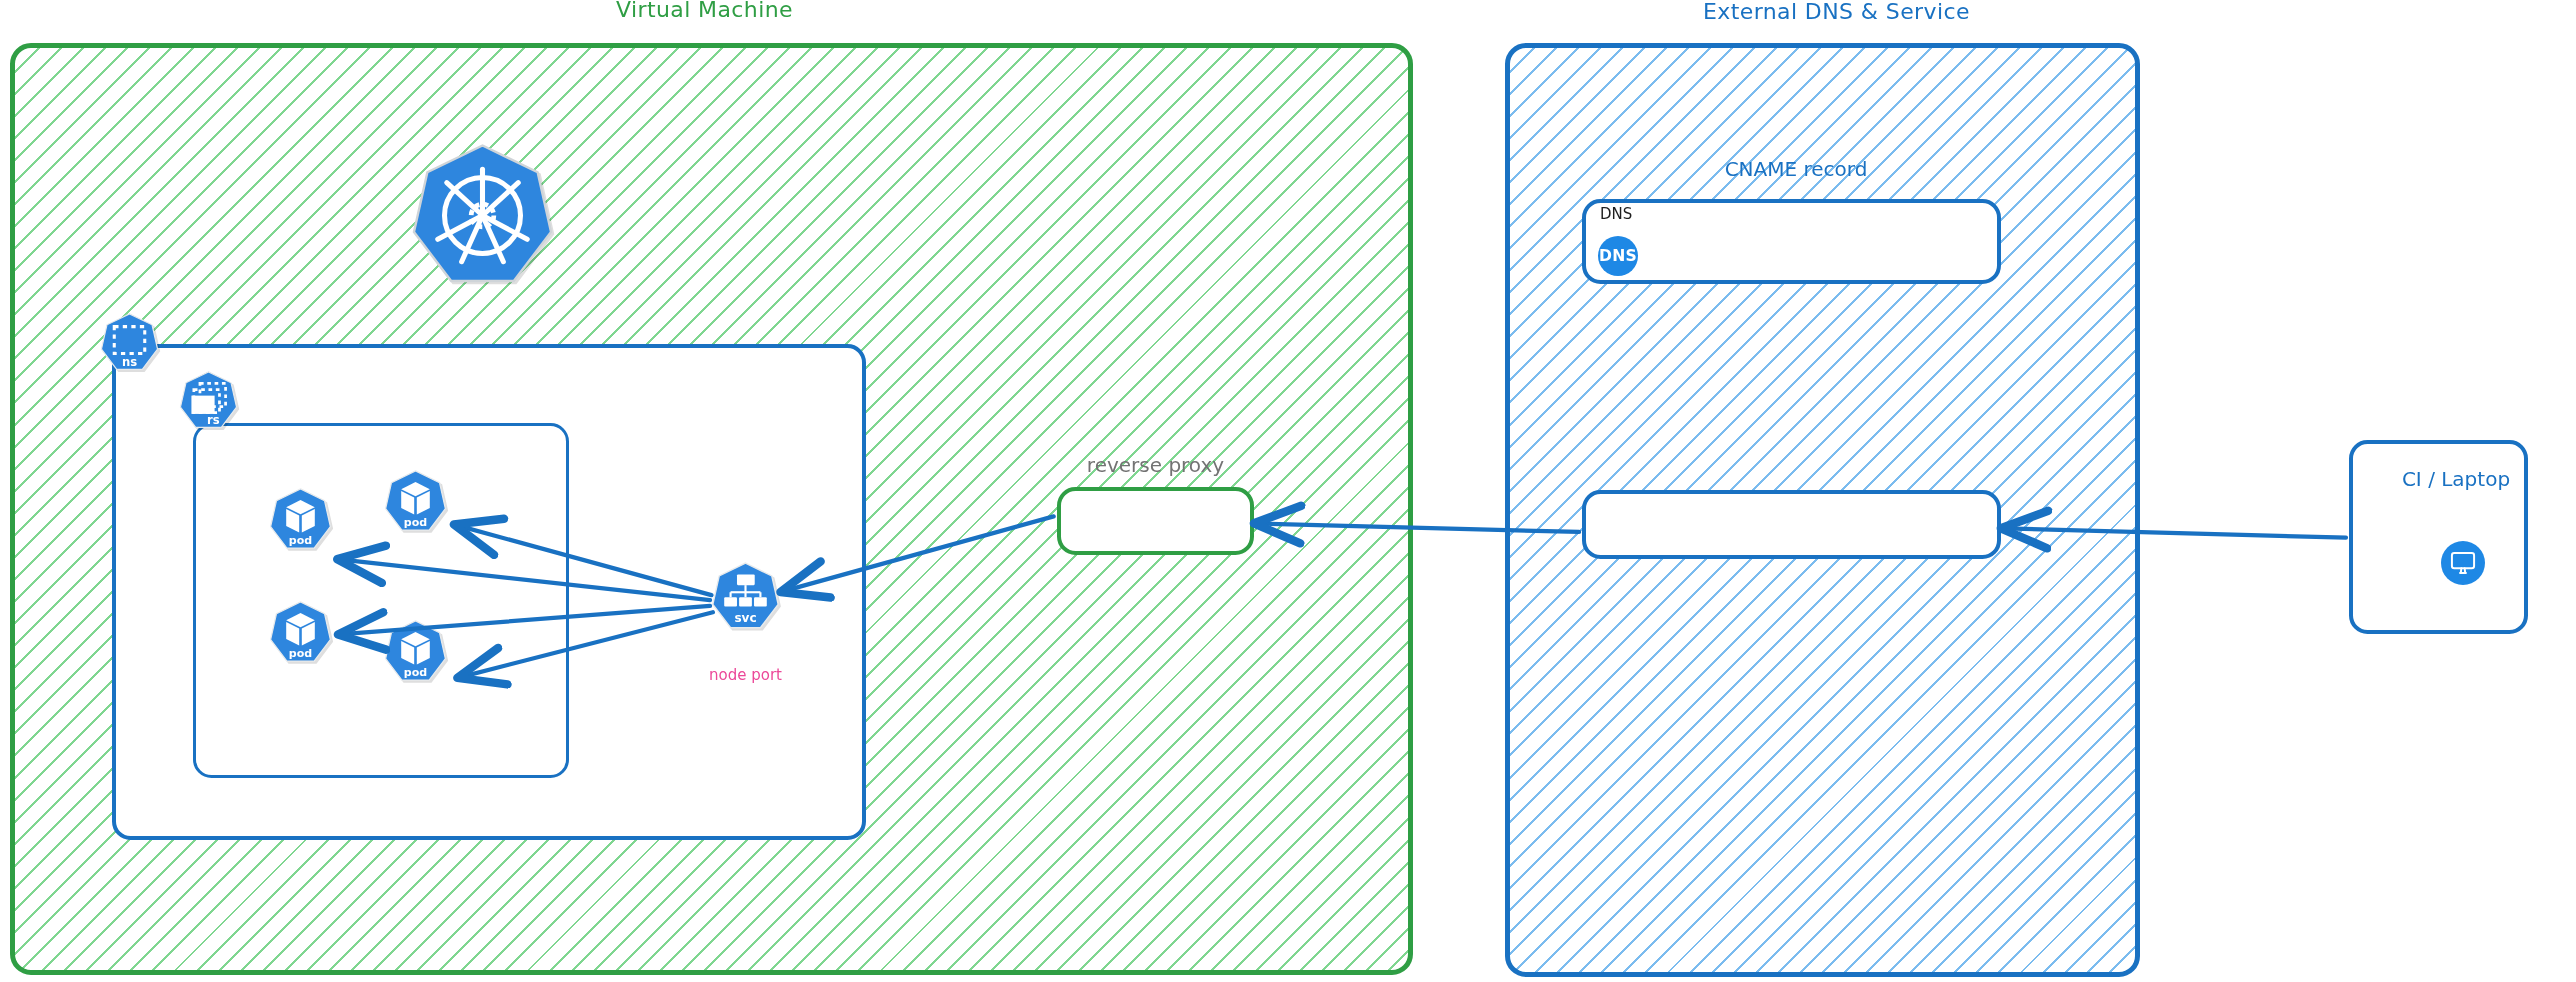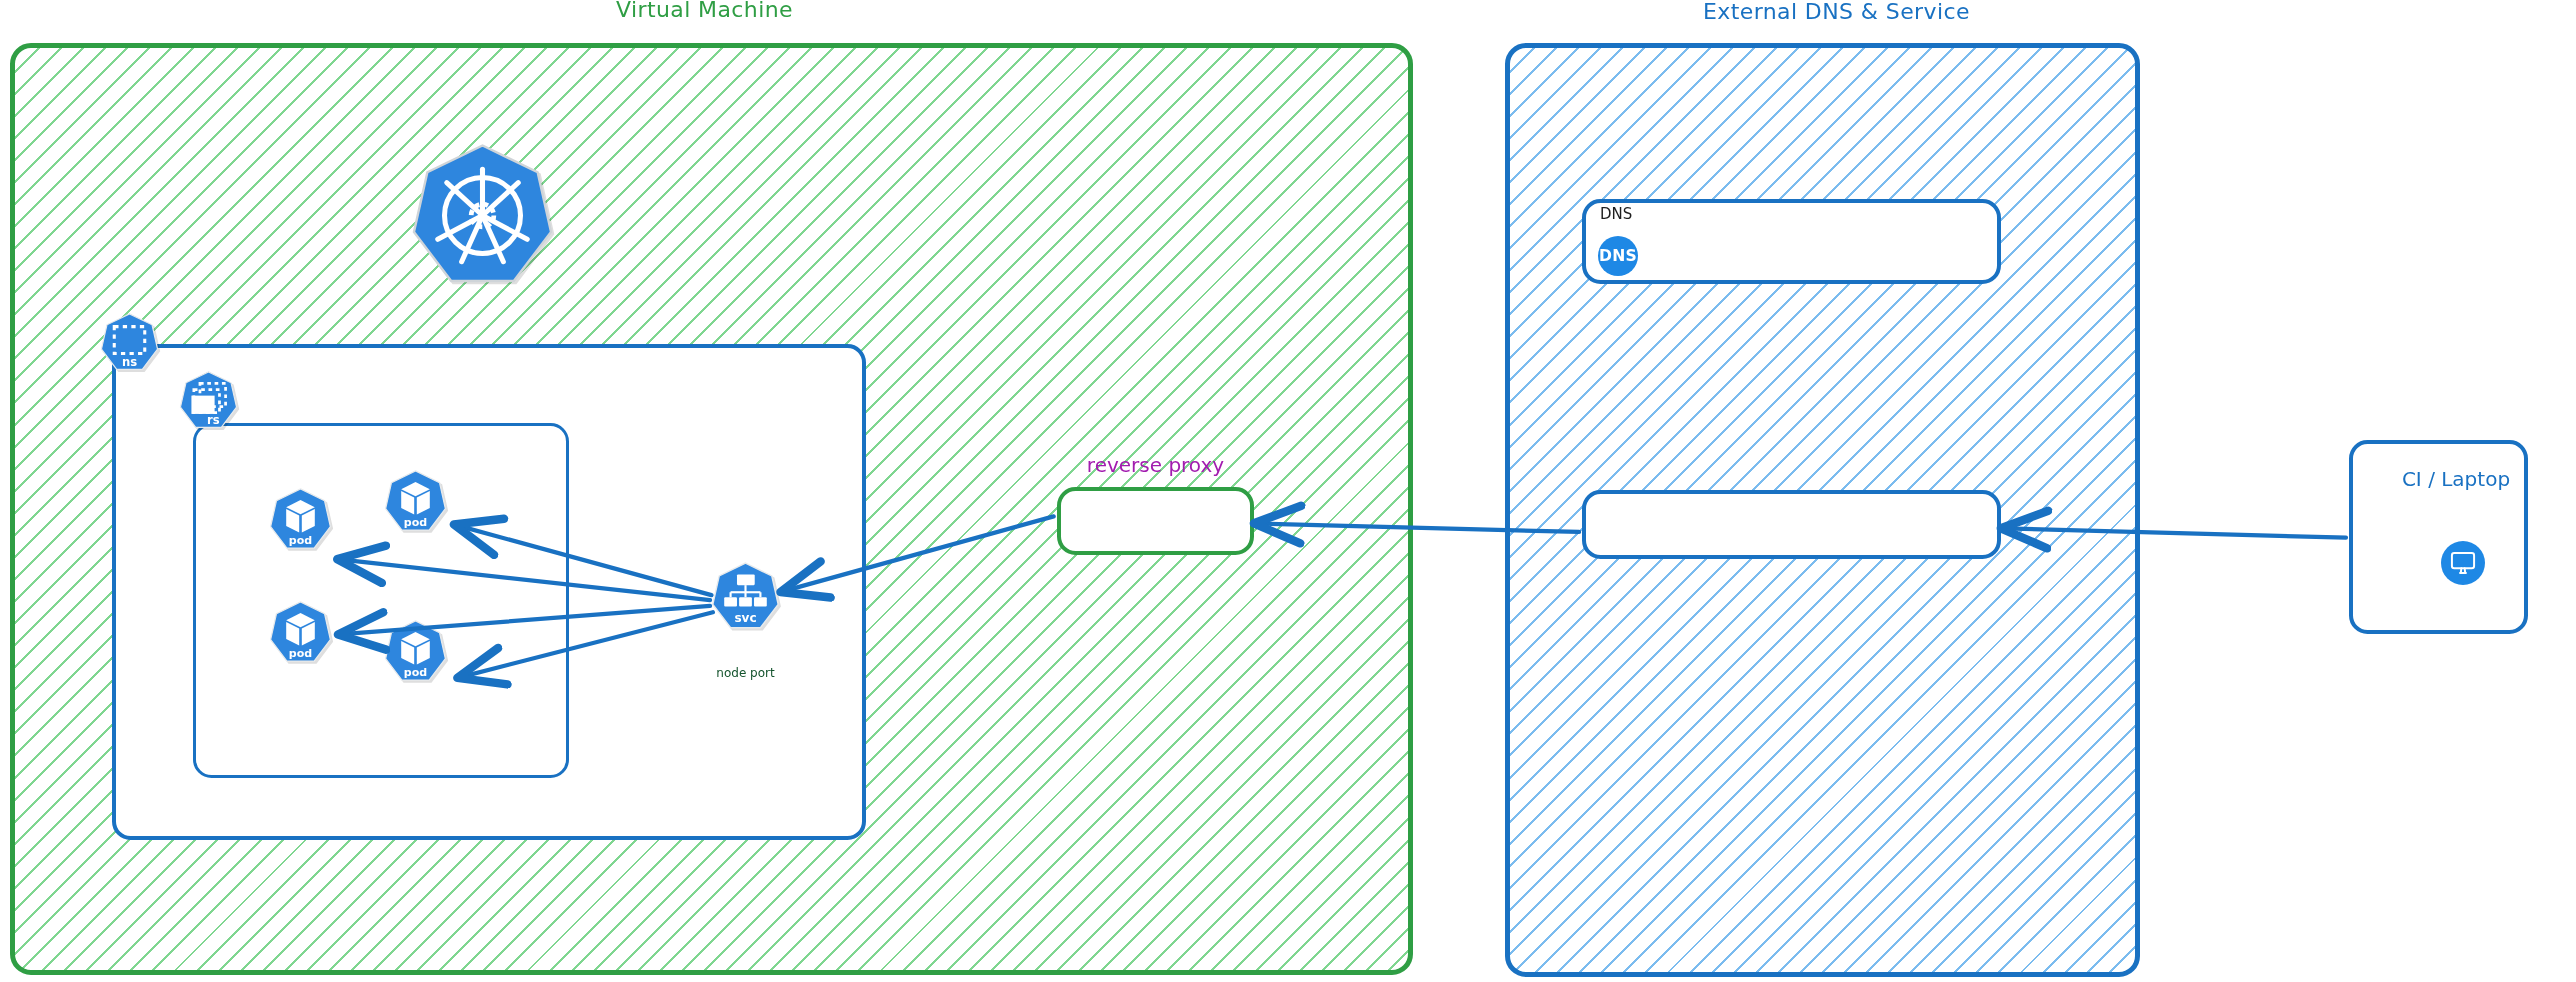--- a/index.html
+++ b/index.html
@@ -33,29 +33,29 @@
   .group-title.blue{color:#1971c2;margin-left:13px;}
 
   
   .box{position:absolute;box-sizing:border-box;background:#ffffff;border-radius:18.5px;}
   .box.blue{border:4.3px solid #1971c2;}
   .box.green{border:4.3px solid #2f9e44;}
   .box.thin{border-width:3.6px;}
   .box-label{position:absolute;left:0;right:0;top:50%;transform:translateY(-50%);
              text-align:center;white-space:nowrap;font-size:20px;}
   .box-label.blue{color:#1971c2;}
-  .box-label.green{color:#a21caf;}
+  .box-label.green{color:#737373;}
 
   .corner-tag{position:absolute;font-size:15px;color:#1e1e1e;white-space:nowrap;}
 
   
   .k8s-ico{position:absolute;}
   .k8s-ico svg{display:block;filter:drop-shadow(2.1px 2.1px 0 rgba(0,0,0,0.13));}
   .ico-caption{position:absolute;left:0;right:0;text-align:center;white-space:nowrap;
-               font-size:12px;color:#14532d;}
+               font-size:15px;color:#ec4899;}
 
   
   .circ{position:absolute;border-radius:50%;background:#1e88e5;display:flex;
         align-items:center;justify-content:center;}
   .circ-text{color:#ffffff;font-size:15.6px;font-weight:600;letter-spacing:0.2px;}
 
   
   #arrows{position:absolute;left:0;top:0;width:2576px;height:983px;pointer-events:none;}
 </style>
 </head>
@@ -175,20 +175,21 @@
   <div class="ico-caption hand" style="left:639px;top:666px;width:213px;">node port</div>
 
   <div class="box green" style="left:1057px;top:487px;width:197px;height:68px;"></div>
   <div class="box-label green hand" style="left:1057px;top:487px;width:197px;height:68px;">reverse proxy</div>
 
   <div class="box blue" style="left:1582px;top:199px;width:419px;height:85px;"></div>
   <div class="corner-tag hand" style="left:1600px;top:205px;">DNS</div>
   <div class="circ" style="left:1598px;top:236px;width:40px;height:40px;">
     <span class="circ-text">DNS</span>
   </div>
+  <div class="box-label blue hand" style="left:1640px;top:199px;width:312px;height:85px;">CNAME record</div>
 
   <div class="box blue" style="left:1582px;top:490px;width:419px;height:69px;"></div>
 
   <div class="box blue" style="left:2349px;top:440px;width:179px;height:194px;"></div>
   <div class="box-label blue hand" style="left:2349px;top:488px;width:214px;height:43px;">CI / Laptop</div>
   <div class="circ" style="left:2441px;top:541px;width:44px;height:44px;">
     <svg width="28" height="28" viewBox="0 0 24 24" fill="none" stroke="#ffffff" stroke-width="1.7" stroke-linecap="round" stroke-linejoin="round">
       <rect x="2.5" y="3.5" width="19" height="13" rx="2"></rect>
       <path d="M9.5 20.5h5"></path>
       <path d="M10.6 16.5l-.5 4M13.4 16.5l.5 4"></path>

